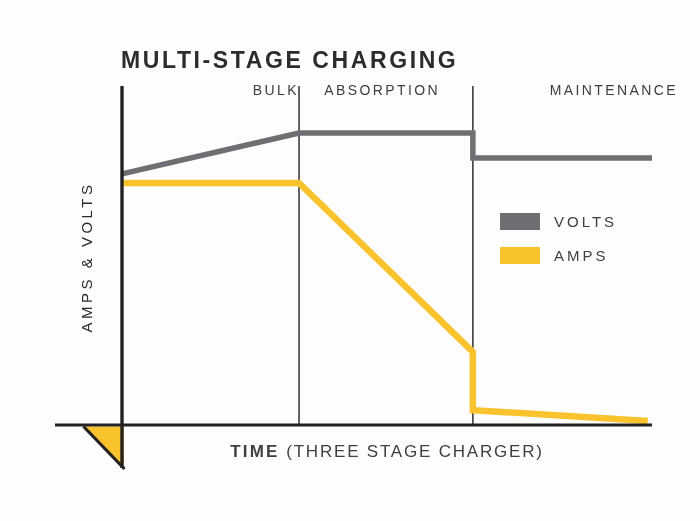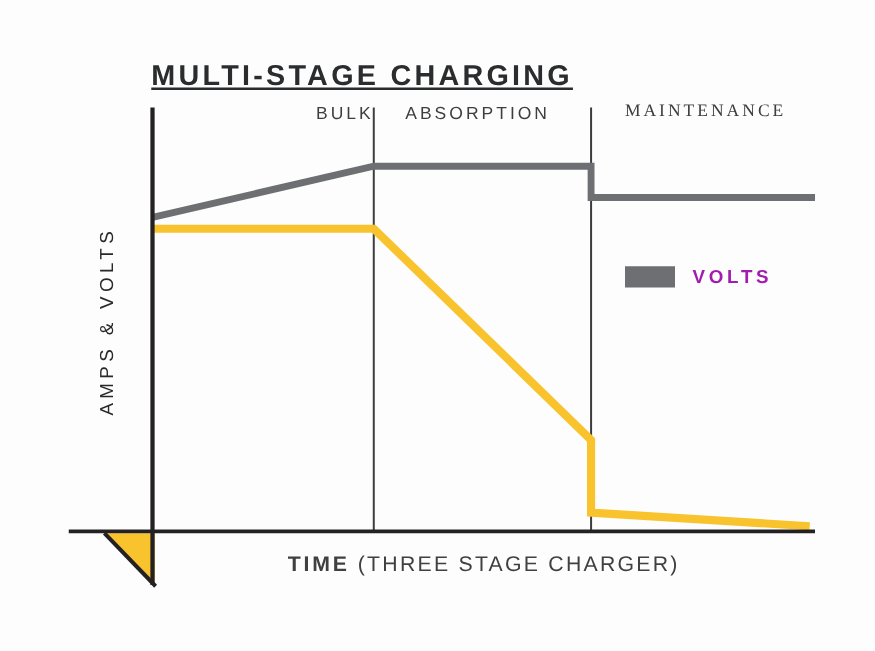--- a/index.html
+++ b/index.html
@@ -6,49 +6,49 @@
   body{
     width:700px;height:521px;position:relative;overflow:hidden;
     background:#fdfdfd;
     font-family:"Liberation Sans", sans-serif;
     -webkit-font-smoothing:antialiased;
   }
   .abs{position:absolute;}
   #chart-title{
     left:121px;top:47px;
     font-size:23px;font-weight:bold;letter-spacing:2.6px;
-    color:#2b2c2e;white-space:nowrap;text-decoration:underline;
+    color:#2b2c2e;white-space:nowrap;
   }
   .stage-label{
     top:82px;height:16px;
     font-size:14px;letter-spacing:2.4px;color:#3e3e40;
     text-align:right;white-space:nowrap;
   }
   #stage-bulk{left:122px;width:177px;}
   #stage-absorption{left:299px;width:141px;}
-  #stage-maintenance{left:450px;width:179px;font-family:Liberation Serif, serif;}
+  #stage-maintenance{left:499px;width:179px;}
   #y-axis-label{
     left:86px;top:257px;
     transform:translate(-50%,-50%) rotate(-90deg);
     font-size:15px;letter-spacing:3.5px;color:#29292b;white-space:nowrap;
   }
   #x-axis-label{
     left:122px;top:442px;width:530px;
     text-align:center;font-size:17px;color:#404040;
     letter-spacing:1.8px;white-space:nowrap;
   }
   #x-axis-label .b{font-weight:bold;letter-spacing:2.2px;}
   #legend{
     left:500px;top:213px;
     display:flex;flex-direction:column;gap:17px;
   }
   .legend-item{display:flex;align-items:center;gap:14px;}
   .legend-swatch{width:40px;height:17px;flex:0 0 auto;}
   .legend-label{
-    font-size:15px;font-weight:bold;letter-spacing:3px;color:#a21caf;
+    font-size:15px;font-weight:normal;letter-spacing:3px;color:#404040;
     white-space:nowrap;
   }
   #chart-svg{left:0;top:0;}
 </style>
 </head>
 <body style="background: rgb(253, 253, 253);">
 
 <svg id="chart-svg" class="abs" width="700" height="521" viewBox="0 0 700 521">
   <g id="dividers-layer">
       <line x1="299.02" x2="299.02" y1="86" y2="425" stroke="#3d3d3f" stroke-width="1.6"></line>
@@ -76,13 +76,17 @@
   <span class="b">TIME</span>
   <span> </span>
   <span>(THREE STAGE CHARGER)</span>
 </div>
 
 <div id="legend" class="abs">
   <div class="legend-item">
     <span class="legend-swatch" style="background: rgb(110, 111, 114);"></span>
     <span class="legend-label">VOLTS</span>
   </div>
+  <div class="legend-item">
+    <span class="legend-swatch" style="background: rgb(249, 195, 45);"></span>
+    <span class="legend-label">AMPS</span>
+  </div>
 </div>
 
 </body></html>

